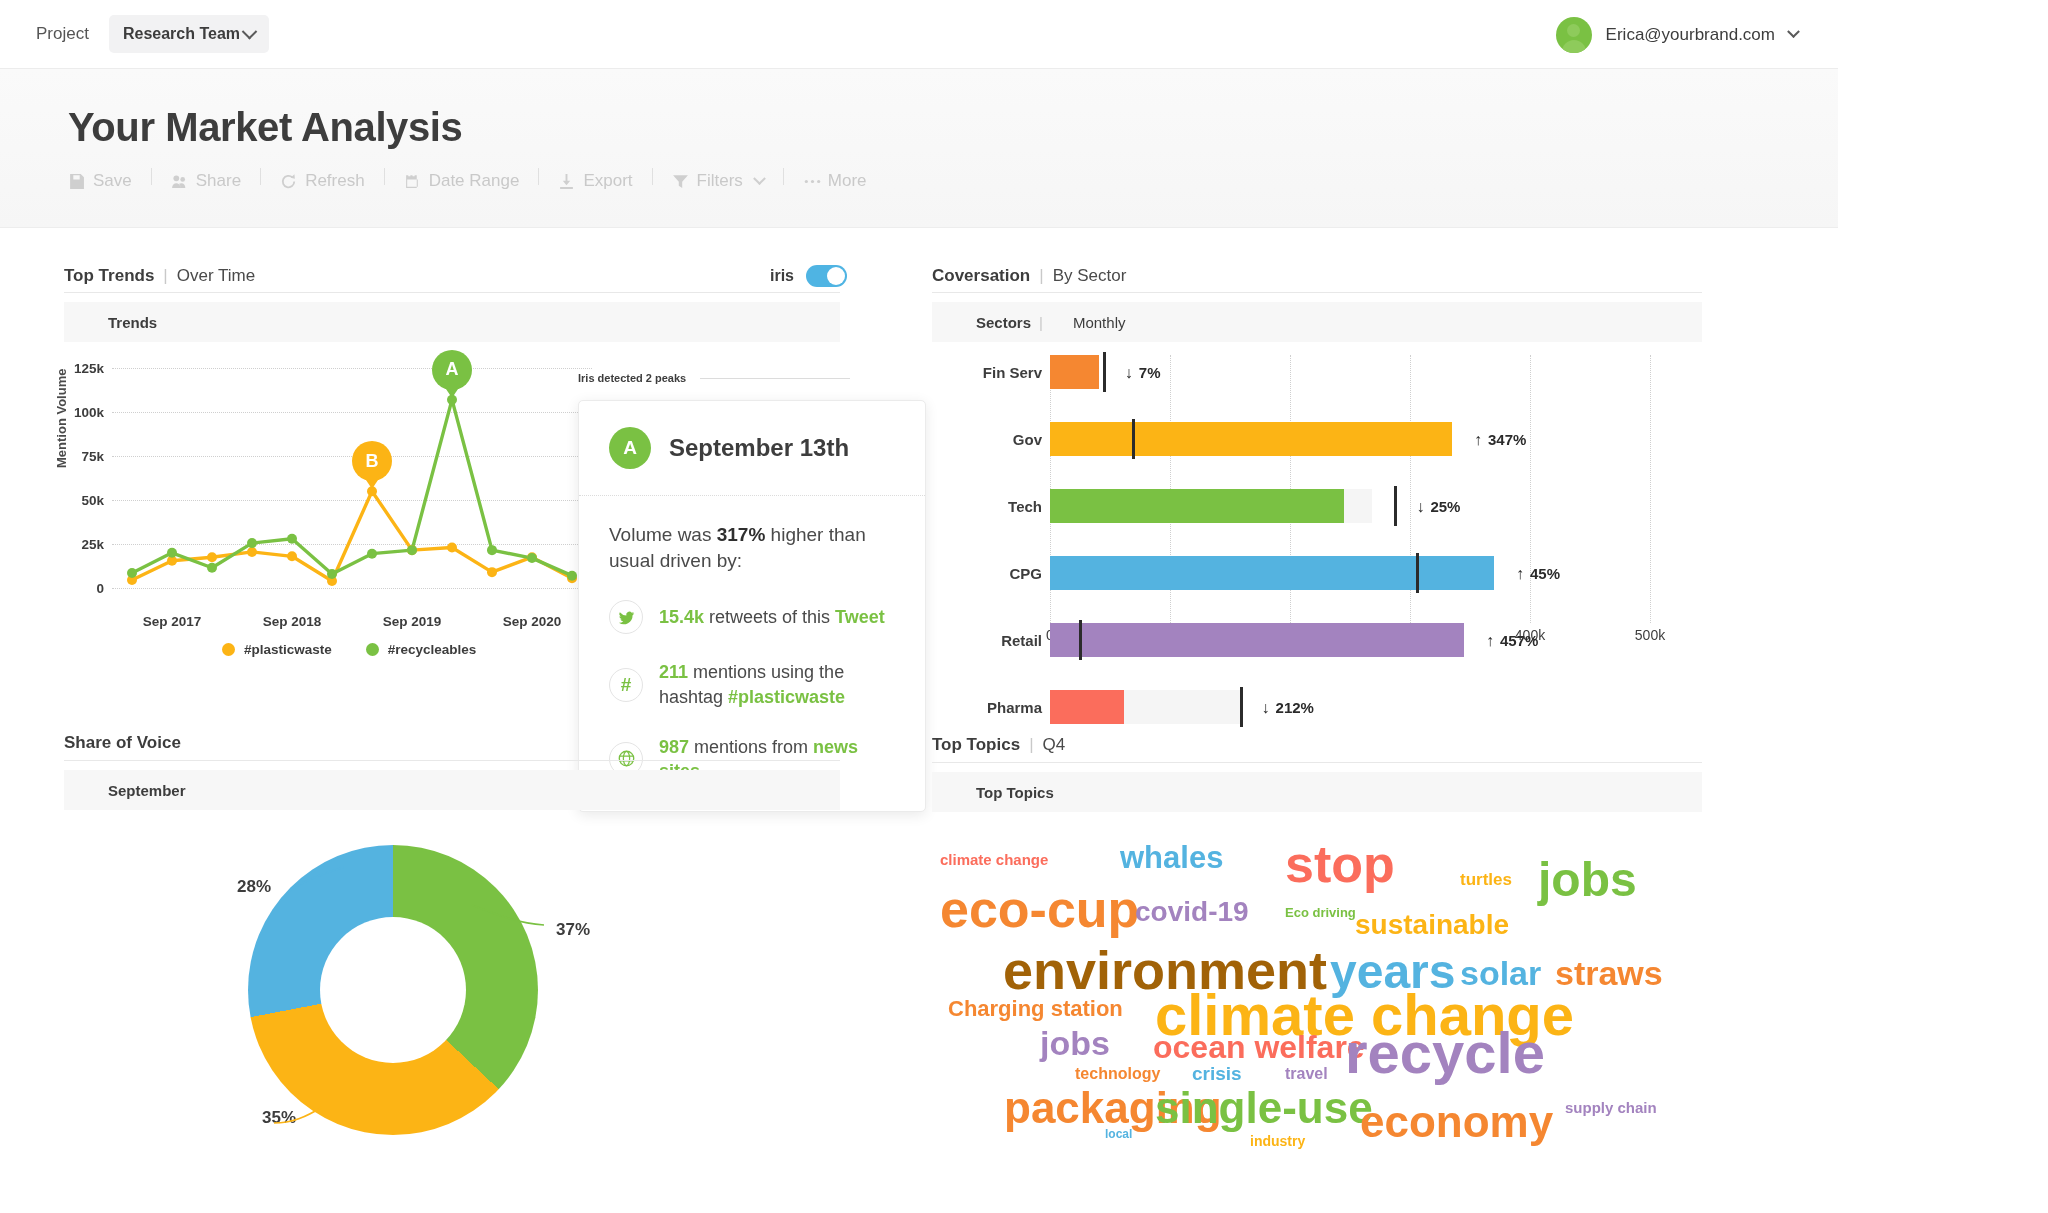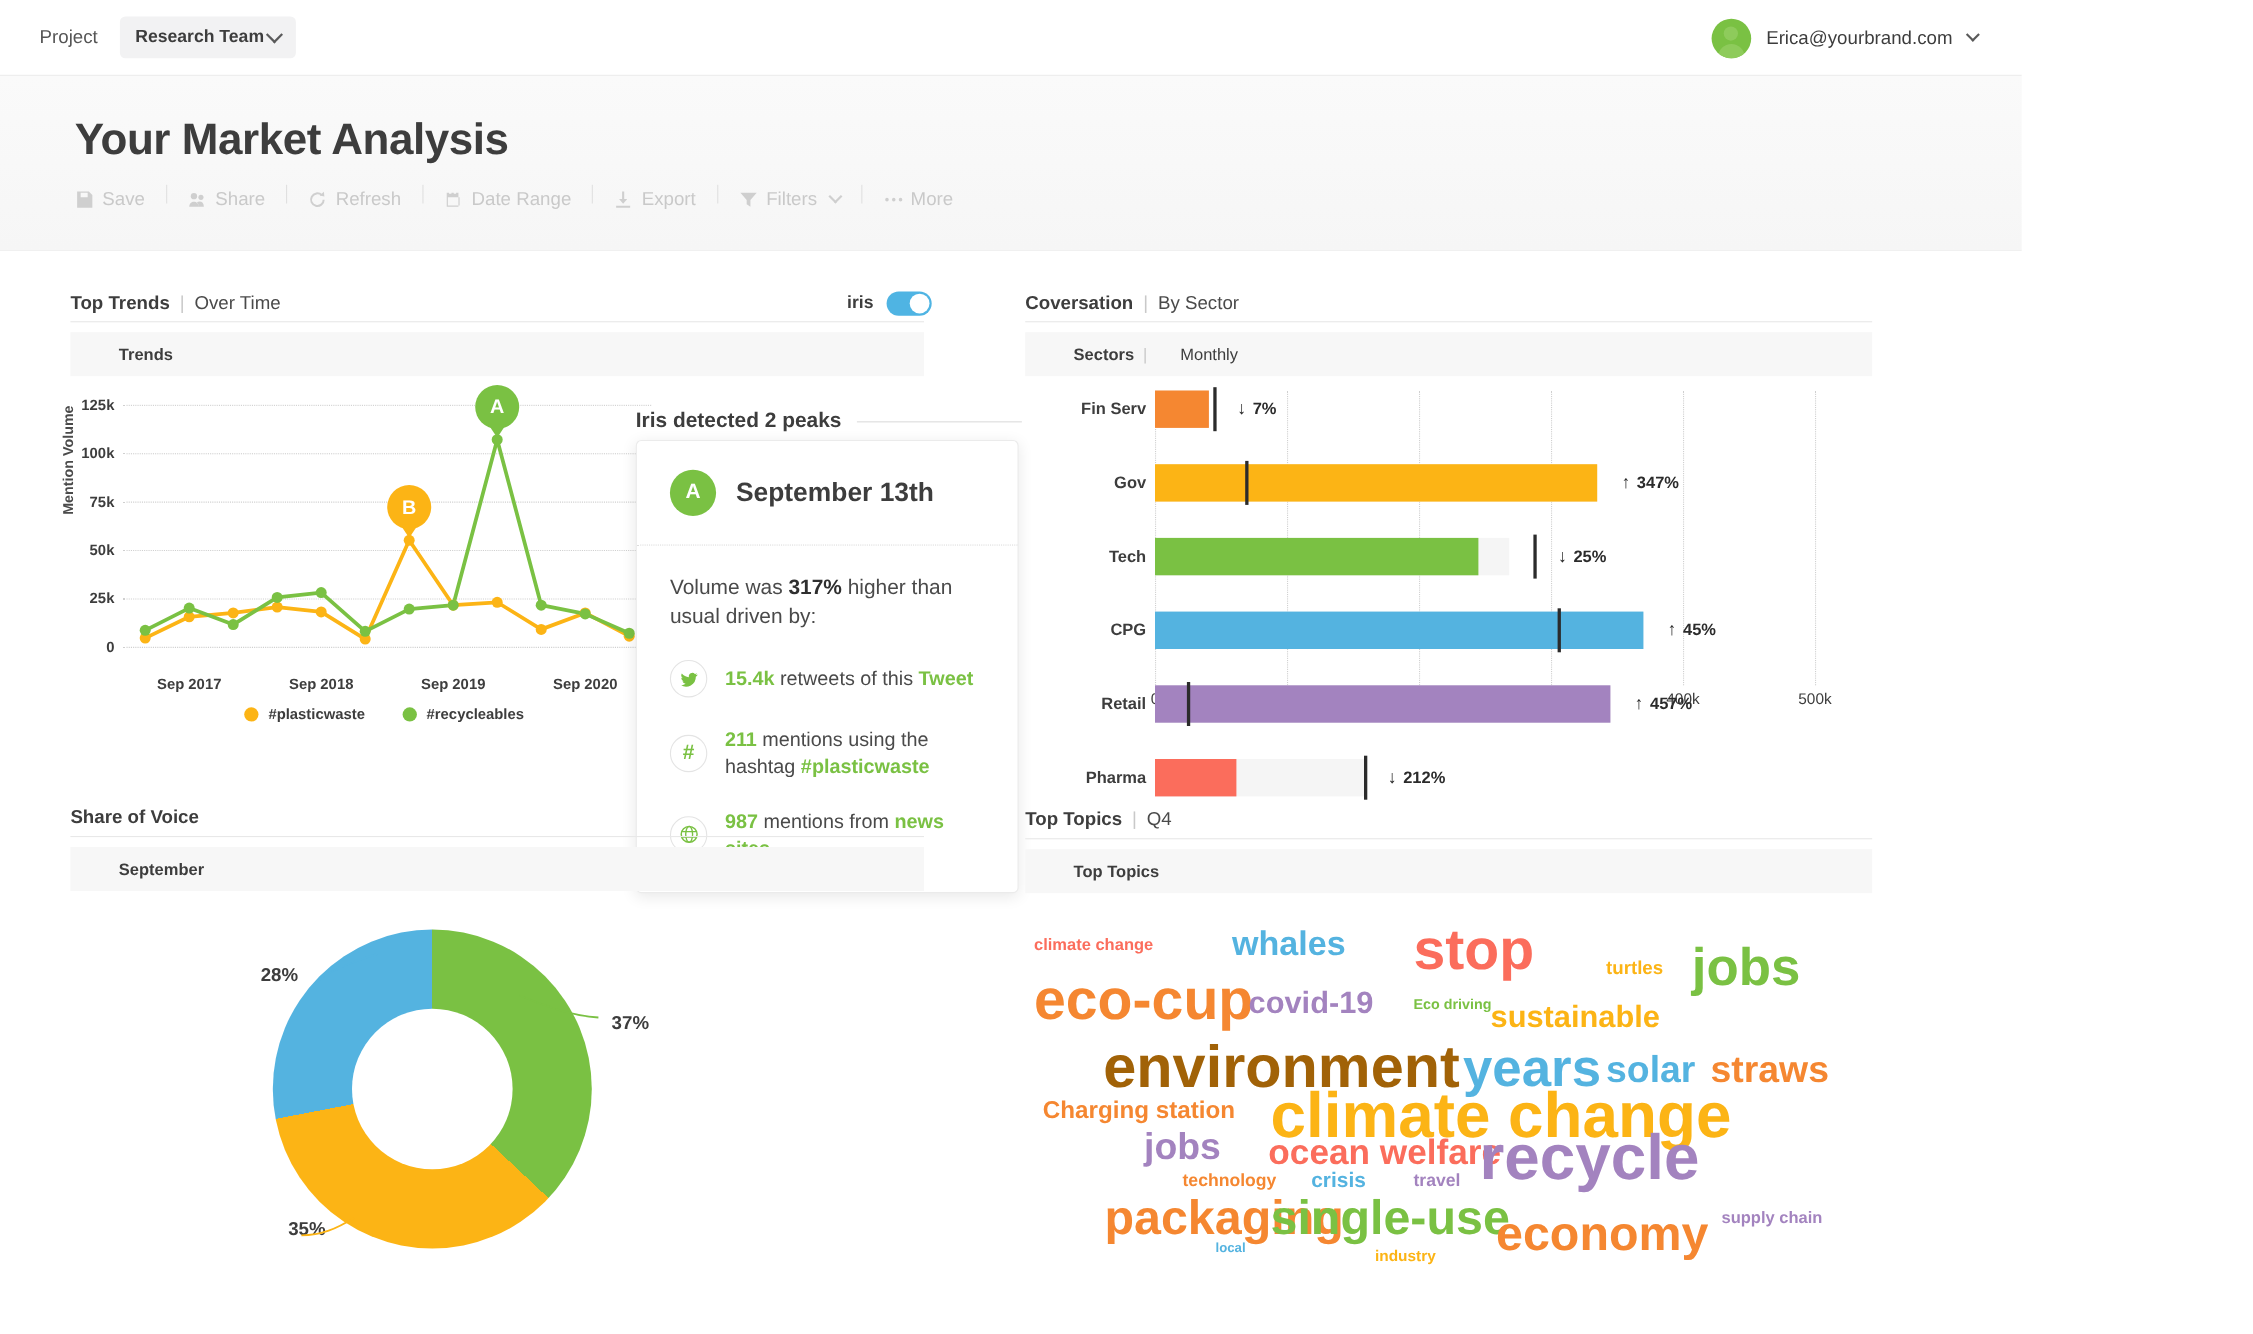--- a/index.html
+++ b/index.html
@@ -77,21 +77,21 @@
   .lg{ display:flex; align-items:center; gap:9px; font-size:13.5px; font-weight:bold; color:#3d3d3d;}
   .dot{ width:13px; height:13px; border-radius:50%; }
 
   .pin{ position:absolute; width:40px; height:40px; border-radius:50%; display:flex; align-items:center;
         justify-content:center; color:#fff; font-size:18px; font-weight:bold; transform:translate(-50%,-100%); }
   .pin::after{ content:""; position:absolute; left:50%; bottom:-8px; transform:translateX(-50%);
                border-left:8px solid transparent; border-right:8px solid transparent; border-top:12px solid currentColor;}
 
   
   .iris-head{ position:absolute; display:flex; align-items:center; gap:14px; }
-  .iris-head .t{ font-size:19px; font-weight:bold; color:#3d3d3d; white-space:nowrap;}
+  .iris-head .t{ font-size:11px; font-weight:bold; color:#3d3d3d; white-space:nowrap;}
   .iris-head .ln{ height:1px; background:#dcdcdc; width:150px; }
   .iris-card{ position:absolute; background:#fff; border:1px solid #ebebeb; border-radius:5px;
               box-shadow:0 3px 14px rgba(0,0,0,0.09); }
   .ic-head{ display:flex; align-items:center; gap:18px; padding:26px 30px; border-bottom:1px dotted #dcdcdc;}
   .ic-badge{ width:42px; height:42px; border-radius:50%; background:#7ac143; color:#fff; font-size:19px;
              font-weight:bold; display:flex; align-items:center; justify-content:center;}
   .ic-date{ font-size:24px; font-weight:bold; color:#3d3d3d;}
   .ic-body{ padding:26px 30px 28px; }
   .ic-lead{ font-size:19px; color:#4a4a4a; line-height:1.38; }
   .ic-lead b{ color:#2f2f2f; }

